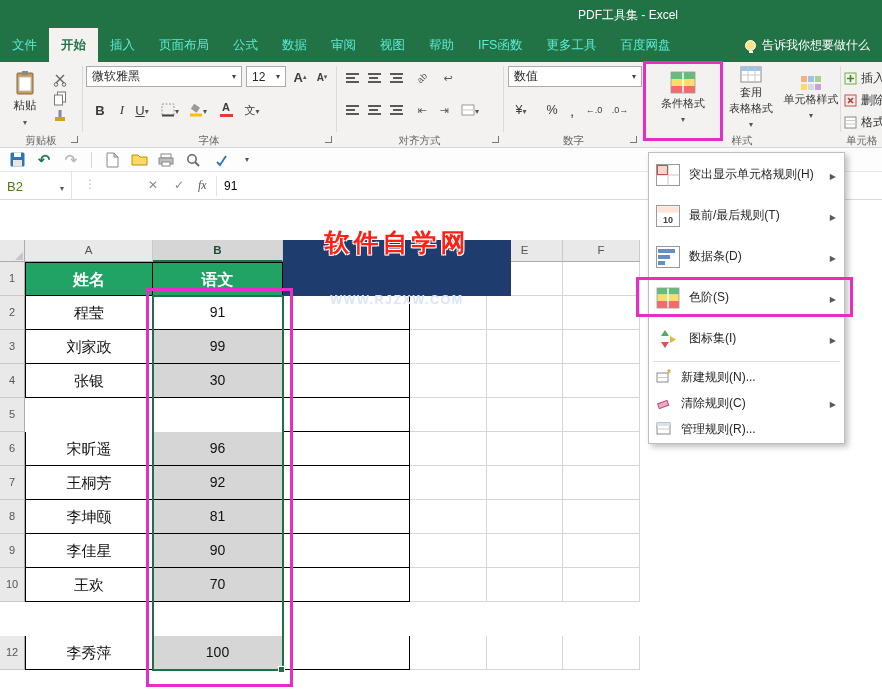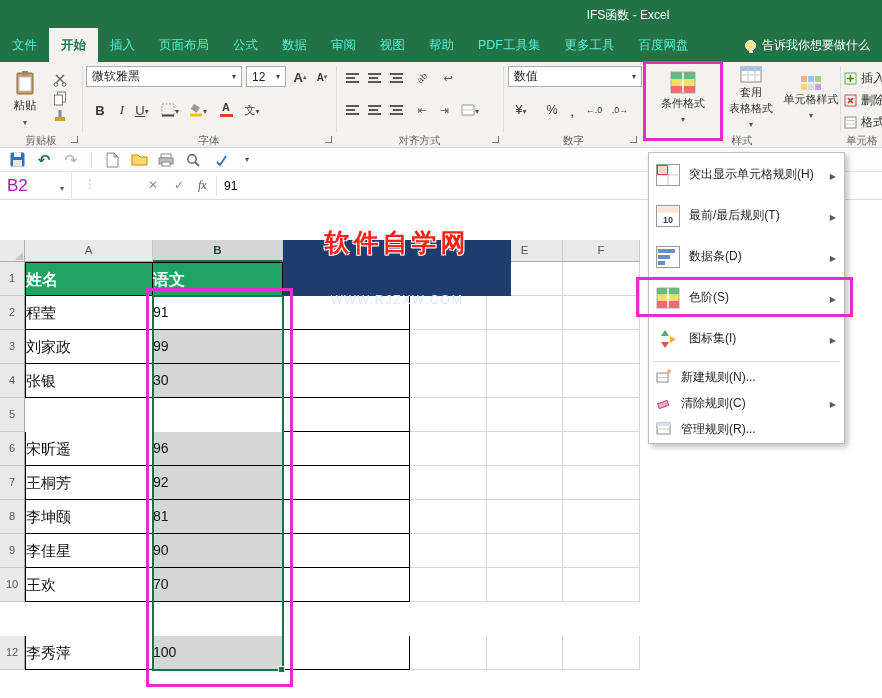--- a/index.html
+++ b/index.html
@@ -54,54 +54,54 @@
 
   
   .qat { position:absolute; left:0; top:148px; width:882px; height:24px; background:#FDFDFD; border-bottom:1px solid #E6E6E6; display:flex; align-items:center; gap:9px; padding-left:8px; }
   .qbtn { width:18px; height:18px; display:flex; align-items:center; justify-content:center; }
   .qsep { width:1px; height:16px; background:#D9D9D9; margin:0 2px; }
   .und { color:#217346; font-size:15px; font-weight:bold; }
   .red2 { color:#B8B8B8; font-size:15px; font-weight:bold; }
 
   
   .fbar { position:absolute; left:0; top:172px; width:882px; height:28px; background:#fff; border-bottom:1px solid #D9D9D9; }
-  .namebox { position:absolute; left:0; top:0; width:72px; height:28px; border-right:1px solid #E3E3E3; display:flex; align-items:center; padding:0 7px; font-size:17px; color:#a21caf; }
+  .namebox { position:absolute; left:0; top:0; width:72px; height:28px; border-right:1px solid #E3E3E3; display:flex; align-items:center; padding:0 7px; font-size:13px; color:#4d7c0f; }
   .namebox .dd { margin-left:auto; }
   .fdots { position:absolute; left:84px; top:5px; color:#C0C0C0; font-size:12px; }
   .fdots::after { content:"⋮"; }
   .fbtn { position:absolute; top:6px; font-size:12px; color:#8a8a8a; }
   .ffx { font-family:"Liberation Serif",serif; font-style:italic; color:#595959; }
   .fvsep { position:absolute; left:216px; top:4px; width:1px; height:20px; background:#E3E3E3; }
   .fvalue { position:absolute; left:224px; top:7px; font-size:12px; color:#000; }
 
   
   .corner { position:absolute; left:0; top:240px; width:25px; height:22px; background:#E9E9E9; border-right:1px solid #ABABAB; border-bottom:1px solid #ABABAB; }
   .corner::after { content:""; position:absolute; right:1px; bottom:1px; border-left:8px solid transparent; border-bottom:8px solid #C6C6C6; }
   .ch { position:absolute; top:240px; height:22px; background:#E9E9E9; border-right:1px solid #C9C9C9; border-bottom:1px solid #ABABAB; font-size:11.5px; color:#555; text-align:center; line-height:21px; }
   .ch.selcol { background:#D6D6D6; border-bottom:2px solid #1E7145; color:#1f4e35; font-weight:bold; }
   .chA { left:25px; width:128px; } .chB { left:153px; width:130px; } .chC { left:283px; width:127px; }
   .chD { left:410px; width:77px; } .chE { left:487px; width:76px; } .chF { left:563px; width:77px; }
   .srow { position:absolute; left:0; width:640px; height:34px; }
   .rh { position:absolute; left:0; top:0; width:25px; height:34px; background:#E9E9E9; border-right:1px solid #ABABAB; border-bottom:1px solid #C9C9C9; font-size:11px; color:#555; text-align:center; line-height:33px; }
-  .cell { position:absolute; top:0; height:34px; line-height:33px; font-size:15px; color:#111; background:#fff; border-right:1px solid #000; border-bottom:1px solid #000; }
+  .cell { position:absolute; top:0; height:34px; line-height:33px; text-align:center; font-size:15px; color:#111; background:#fff; border-right:1px solid #000; border-bottom:1px solid #000; }
   .ca { left:25px; width:128px; border-left:1px solid #000; }
   .cb { left:153px; width:130px; font-size:14px; }
   .cc { left:283px; width:127px; }
   .hgreen { background:#21A366; color:#fff; font-weight:bold; font-size:16px; border-top:1px solid #000; }
   .selfill { background:#D6D6D6; }
   .g { position:absolute; top:0; height:34px; border-right:1px solid #D6D6D6; border-bottom:1px solid #D6D6D6; }
   .gd { left:410px; width:77px; } .ge { left:487px; width:76px; } .gf { left:563px; width:77px; }
   .selborder { position:absolute; left:152px; top:295px; width:132px; height:376px; border:2px solid #1E7145; z-index:5; pointer-events:none; }
   .fillhandle { position:absolute; left:278px; top:666px; width:7px; height:7px; background:#1E7145; border:1px solid #fff; z-index:6; }
 
   
   .watermark { position:absolute; left:283px; top:240px; width:228px; height:56px; background:#1E3C6E; z-index:10; display:flex; flex-direction:column; align-items:center; justify-content:center; }
   .wm1 { font-size:25px; font-weight:bold; color:#FF2015; letter-spacing:4px; line-height:1.1;
          text-shadow:-1px -1px 0 #fff,1px -1px 0 #fff,-1px 1px 0 #fff,1px 1px 0 #fff; }
-  .wm2 { font-size:12.5px; font-weight:normal; color:#D9E6F5; letter-spacing:1.5px;margin-top:36px; }
+  .wm2 { font-size:12.5px; font-weight:bold; color:#D9E6F5; letter-spacing:1.5px;margin-top:36px; }
 
   
   .cfmenu { position:absolute; left:648px; top:152px; width:197px; background:#fff; border:1px solid #BEBEBE; box-shadow:3px 3px 6px rgba(0,0,0,.25); z-index:50; padding:1px 0; }
   .mitem { display:flex; align-items:center; height:41px; padding:0 8px 0 6px; font-size:12px; color:#262626; }
   .msmall { display:flex; align-items:center; height:26px; padding:0 8px 0 6px; font-size:12px; color:#262626; }
   .mico { width:26px; display:flex; align-items:center; justify-content:center; margin-right:8px; flex:none; }
   .mico.s { width:18px; }
   .mlbl { white-space:nowrap; }
   .mitem .sub, .msmall .sub { margin-left:auto; }
   .msep { height:1px; background:#E0E0E0; margin:2px 4px; }
@@ -111,34 +111,34 @@
   #annoCf { left:643px; top:61px; width:80px; height:80px; }
   #annoScale { left:636px; top:277px; width:217px; height:40px; }
   #annoCol { left:146px; top:288px; width:147px; height:399px; }
 </style>
 </head>
 <body>
 
 <div class="app">
 
   <div class="titlebar">
-    <div class="title-text">IFS函数 - Excel</div>
+    <div class="title-text">PDF工具集 - Excel</div>
   </div>
 
   <div class="tabbar">
     <div class="tab">文件</div>
     <div class="tab active">开始</div>
     <div class="tab">插入</div>
     <div class="tab">页面布局</div>
     <div class="tab">公式</div>
     <div class="tab">数据</div>
     <div class="tab">审阅</div>
     <div class="tab">视图</div>
     <div class="tab">帮助</div>
-    <div class="tab">PDF工具集</div>
+    <div class="tab">IFS函数</div>
     <div class="tab">更多工具</div>
     <div class="tab">百度网盘</div>
     <div class="tellme">
       <span class="bulb"></span>
       <span>告诉我你想要做什么</span>
     </div>
   </div>
 
   <div class="ribbon">
     <div class="gsep" style="left:82px"></div>

